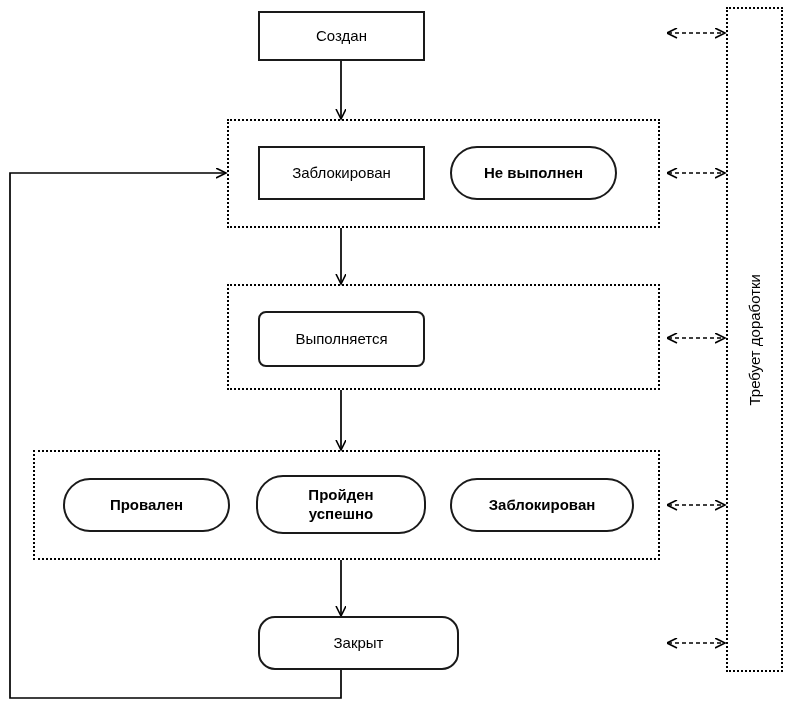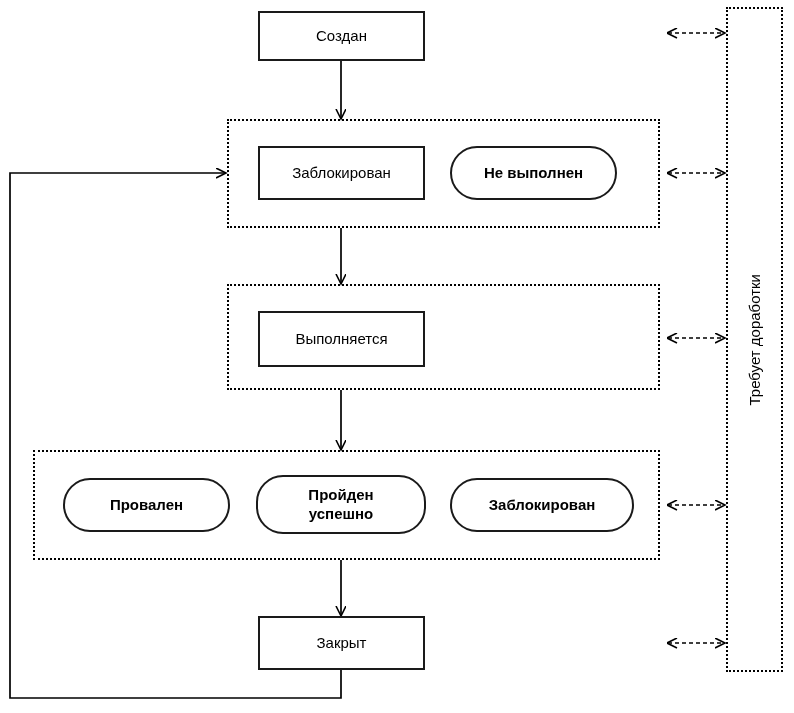--- a/index.html
+++ b/index.html
@@ -113,29 +113,29 @@
   <div class="group-box" style="left:227px; top:284px; width:433px; height:106px;"></div>
 
   <div class="group-box" style="left:33px; top:450px; width:627px; height:110px;"></div>
 
   <div class="state-box" style="left:258px; top:11px; width:167px; height:50px;">Создан</div>
 
   <div class="state-box" style="left:258px; top:146px; width:167px; height:54px;">Заблокирован</div>
 
   <div class="state-box bold" style="left:450px; top:146px; width:167px; height:54px;">Не выполнен</div>
 
-  <div class="state-box" style="left:258px; top:311px; width:167px; height:56px;">Выполняется</div>
+  <div class="state-box" style="left:258px; top:311px; width:167px; height:56px;border-radius:8px;">Выполняется</div>
 
 
   <div class="state-box bold" style="left:63px; top:478px; width:167px; height:54px;">Провален</div>
 
   <div class="state-box bold two-line" style="left:256px; top:475px; width:170px; height:59px;">Пройден
 успешно</div>
 
   <div class="state-box bold" style="left:450px; top:478px; width:184px; height:54px;">Заблокирован</div>
 
-  <div class="state-box" style="left:258px; top:616px; width:167px; height:54px;">Закрыт</div>
+  <div class="state-box" style="left:258px; top:616px; width:201px; height:54px;border-radius:17px;">Закрыт</div>
 
   <div class="rework-panel" style="left:726px; top:7px; width:57px; height:665px;">
     <span class="rework-label">Требует доработки</span>
   </div>
 
 </div>
 
 </body></html>

